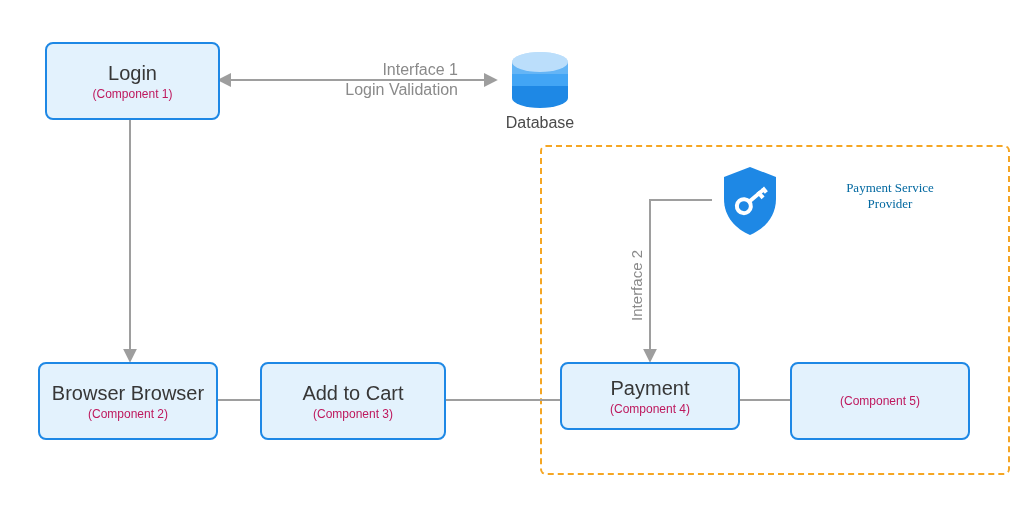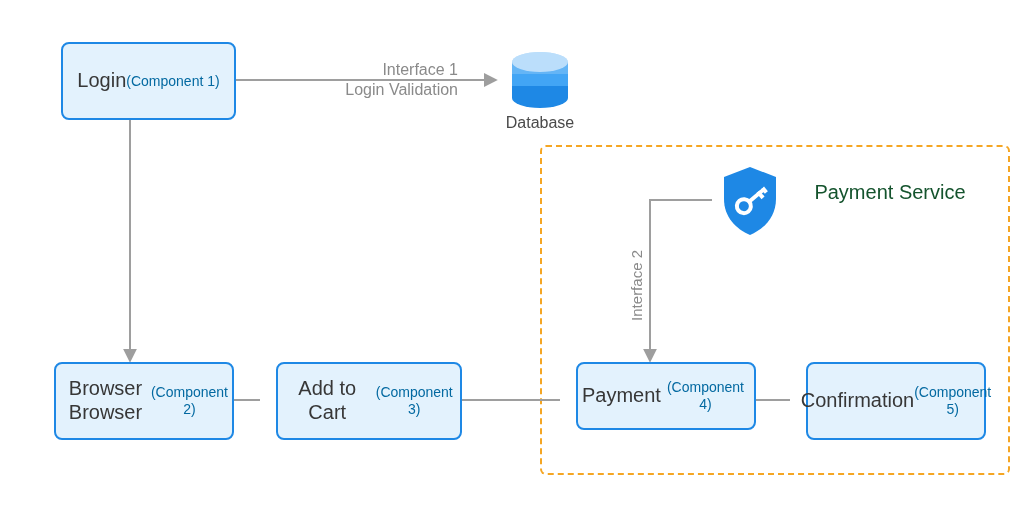--- a/index.html
+++ b/index.html
@@ -13,35 +13,34 @@
     overflow: hidden;
   }
   .box {
     position: absolute;
     border: 2px solid #1e88e5;
     background: #e3f2fd;
     border-radius: 8px;
     text-align: center;
     box-sizing: border-box;
     display: flex;
-    flex-direction: row;
+    flex-direction: column;
     justify-content: center;
     align-items: center;
     padding: 17px 4px;
-    margin-left: 16px;
   }
   .box .title {
     font-size: 20px;
     color: #373737;
     line-height: 1.2;
     margin-bottom: 2px;
   }
   .box .subtitle {
-    font-size: 14px;
-    color: #0369a1;
+    font-size: 12px;
+    color: #be185d;
     line-height: 1.2;
   }
   .label {
     position: absolute;
     font-size: 16px;
     color: #8a8a8a;
     text-align: center;
     line-height: 1.25;
   }
   .vlabel {
@@ -109,35 +108,35 @@
   <div class="title">Add to Cart</div>
   <div class="subtitle">(Component 3)</div>
 </div>
 
 <div class="box" style="left:560px; top:362px; width:180px; height:68px;">
   <div class="title">Payment</div>
   <div class="subtitle">(Component 4)</div>
 </div>
 
 <div class="box" style="left:790px; top:362px; width:180px; height:78px;">
-  <div class="title">Confirmation</div>
   <div class="subtitle">(Component 5)</div>
 </div>
 
 <div class="label" style="left:258px; top:60px; width:200px;text-align:right;">
   <div>Interface 1</div>
   <div>Login Validation</div>
 </div>
 
 <div class="vlabel" style="left:628px; top:250px;">Interface 2</div>
 
 <div class="label" style="left:495px; top:113px; width:90px; color:#4a4a4a;">Database</div>
 
-<div class="label" style="left:800px; top:180px; width:180px; color:#14532d; font-size:20px;">
+<div class="label" style="left:800px; top:180px; width:180px; color:#0369a1; font-size:13px;font-family:Liberation Serif, serif;">
   <div>Payment Service</div>
+  <div>Provider</div>
 </div>
 
 <svg class="db" style="left:505px; top:50px; width:70px; height:60px;" viewBox="0 0 70 60">
   <ellipse cx="35" cy="12" rx="28" ry="10" fill="#bbdefb"></ellipse>
   <path d="M7 12 v12 a28 10 0 0 0 56 0 V12" fill="#64b5f6"></path>
   <path d="M7 24 v12 a28 10 0 0 0 56 0 V24" fill="#42a5f5"></path>
   <path d="M7 36 v12 a28 10 0 0 0 56 0 V36" fill="#1e88e5"></path>
   <ellipse cx="35" cy="12" rx="28" ry="10" fill="#bbdefb"></ellipse>
 </svg>
 

